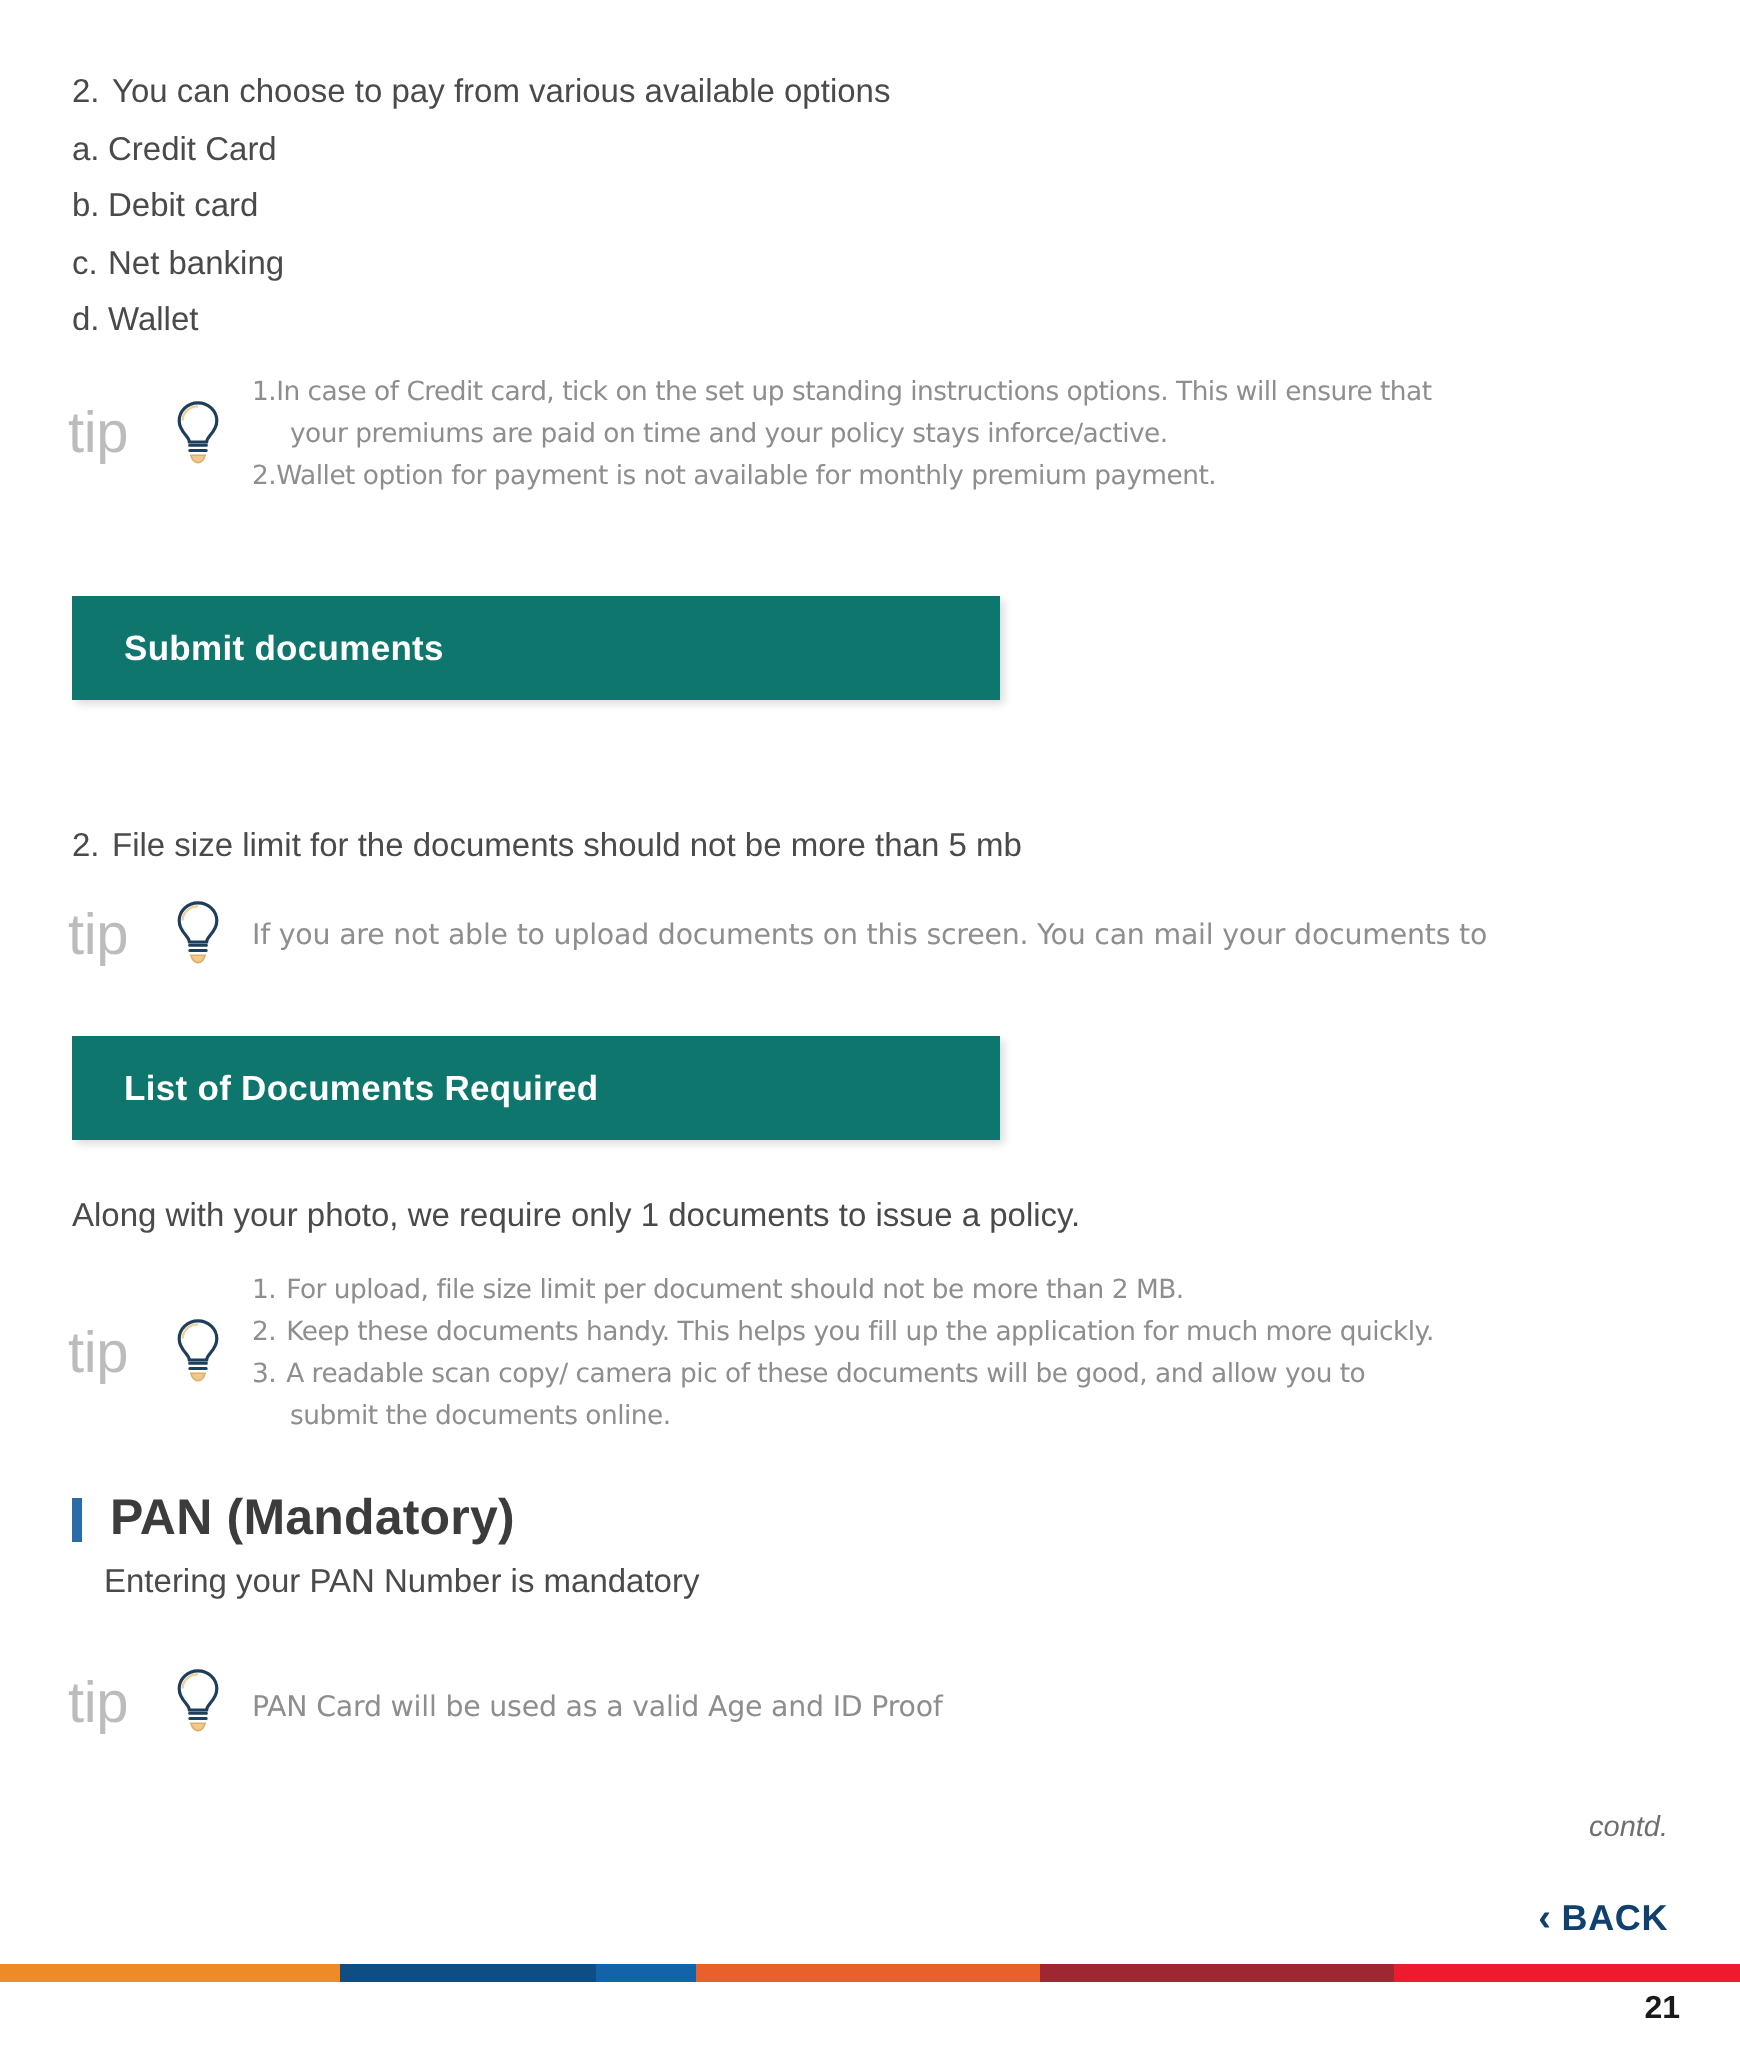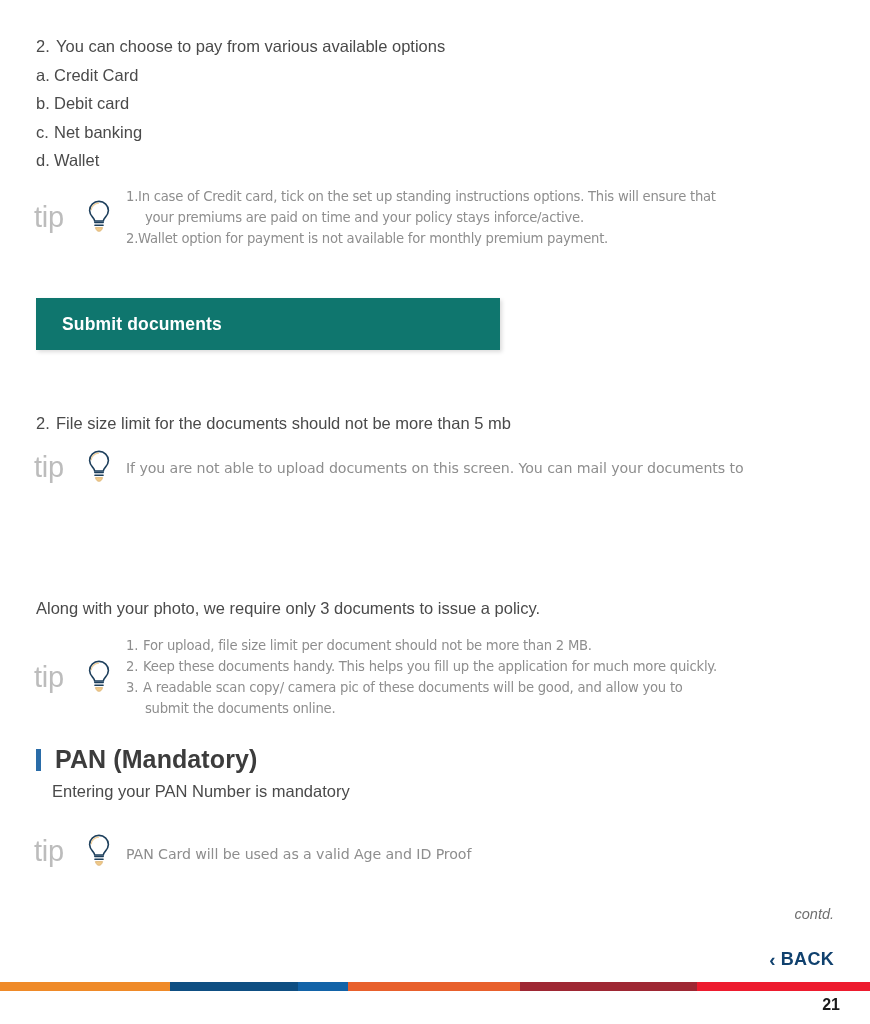--- a/index.html
+++ b/index.html
@@ -271,22 +271,25 @@
         <path d="M8.8 23.6 L17.2 23.6 M8.9 26.3 L17.1 26.3" stroke="#1d3f5c" stroke-width="1.5" stroke-linecap="round"></path>
         <path d="M9.4 28.6 C10.2 31.4 11.4 32.3 13 32.3 C14.6 32.3 15.8 31.4 16.6 28.6 Z" fill="#f0c98a" stroke="#d9b070" stroke-width="0.8"></path>
         <path d="M5.3 11.3 C5.3 7.4 8.6 4.2 13 4.2" fill="none" stroke="#f2d09a" stroke-width="1.2"></path>
       </svg>
     </div>
     <div class="tip-text wide">
       <div class="tip-line">If you are not able to upload documents on this screen. You can mail your documents to</div>
     </div>
   </div>
 
-
-  <div class="para" style="top:599px;">Along with your photo, we require only 3 documents to issue a policy.</div>
+  <div class="banner" style="top:518px;">
+    <span class="banner-label">List of Documents Required</span>
+  </div>
+
+  <div class="para" style="top:599px;">Along with your photo, we require only 1 documents to issue a policy.</div>
 
   <div class="tip-block" style="left:34px; top:635px;">
     <div class="tip-word">tip</div>
     <div class="bulb-icon">
       <svg width="26" height="34" viewBox="0 0 26 34">
         <path d="M13 2.4 C7.7 2.4 3.6 6.5 3.6 11.4 C3.6 14.6 5.2 16.7 6.9 18.6 C8.0 19.9 8.6 20.8 8.7 22.0 L17.3 22.0 C17.4 20.8 18.0 19.9 19.1 18.6 C20.8 16.7 22.4 14.6 22.4 11.4 C22.4 6.5 18.3 2.4 13 2.4 Z" fill="none" stroke="#1d3f5c" stroke-width="1.6"></path>
         <path d="M8.8 23.6 L17.2 23.6 M8.9 26.3 L17.1 26.3" stroke="#1d3f5c" stroke-width="1.5" stroke-linecap="round"></path>
         <path d="M9.4 28.6 C10.2 31.4 11.4 32.3 13 32.3 C14.6 32.3 15.8 31.4 16.6 28.6 Z" fill="#f0c98a" stroke="#d9b070" stroke-width="0.8"></path>
         <path d="M5.3 11.3 C5.3 7.4 8.6 4.2 13 4.2" fill="none" stroke="#f2d09a" stroke-width="1.2"></path>
       </svg>

